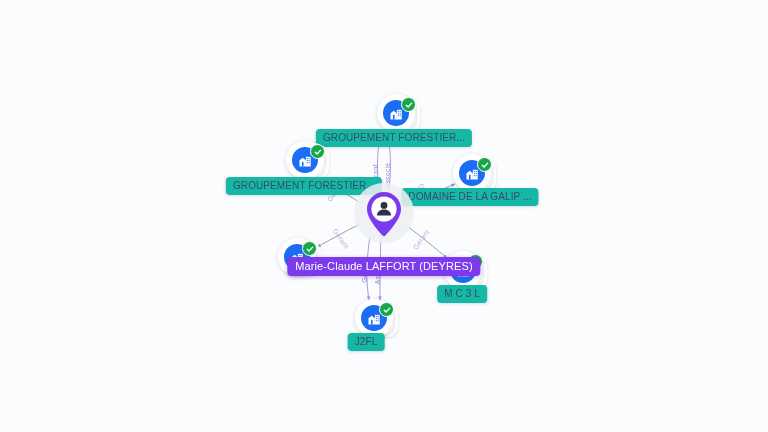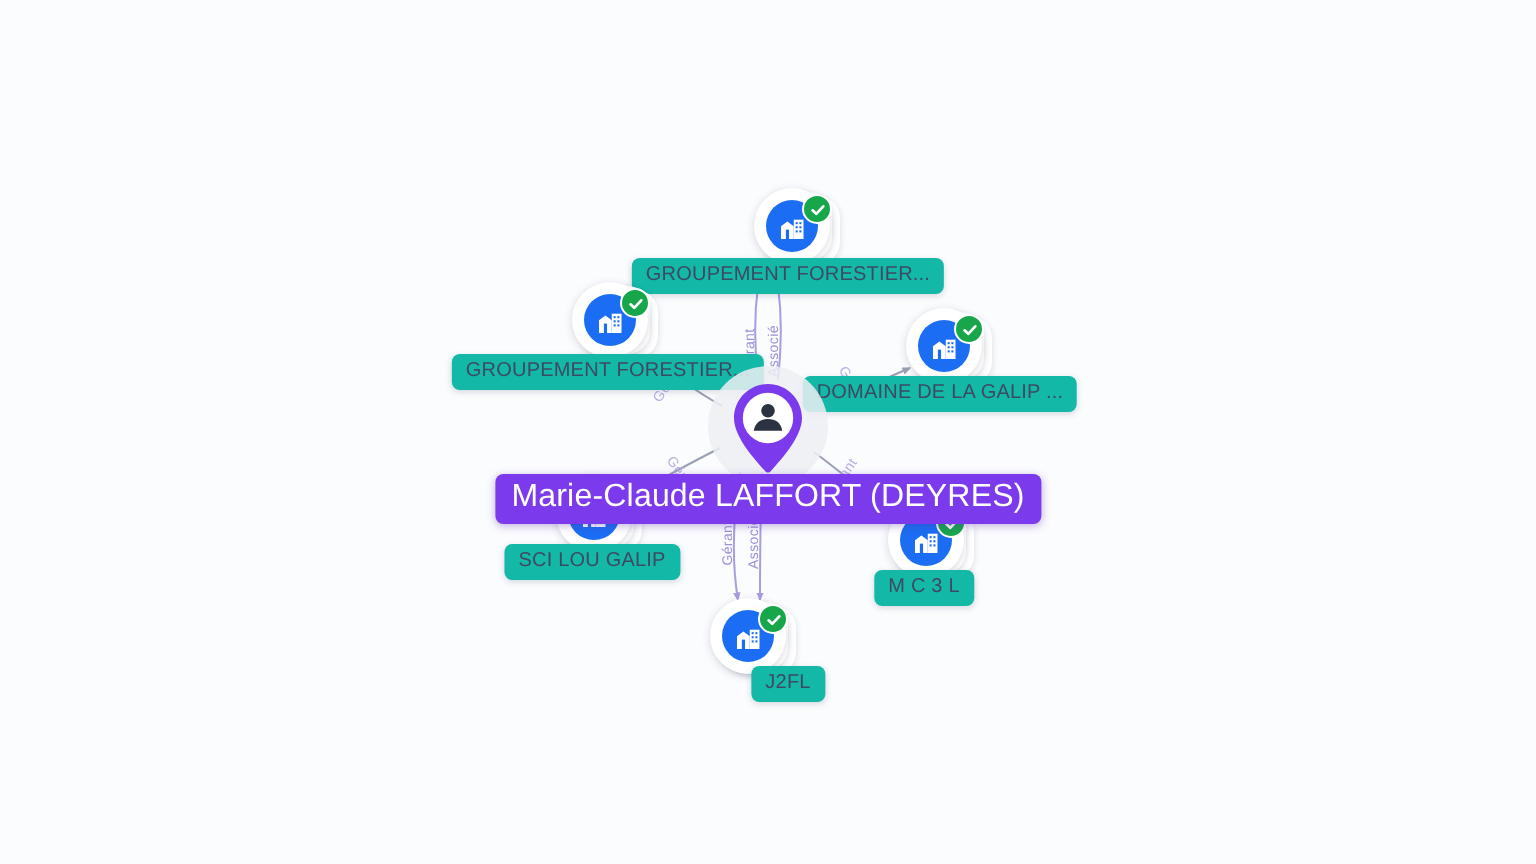--- a/index.html
+++ b/index.html
@@ -128,22 +128,23 @@
     letter-spacing: 0.1px;
     padding: 3px 7px 4px 7px;
     border-radius: 4px;
     box-shadow: 0 1px 3px rgba(40,50,80,0.18);
     transform: translateX(-50%);
   }
   .node-label.selected {
     background: #7c3aed;
     color: #ffffff;
     box-shadow: 0 1px 4px rgba(80,40,160,0.35);
-    font-size: 16px;
+    font-size: 11px;
     padding: 3px 8px 4px 8px;
+    margin-top: 20px;
   }
 
   
   .edge-label {
     position: absolute;
     font-size: 7px;
     color: #9b8fd6;
     white-space: nowrap;
     letter-spacing: 0.2px;
     transform-origin: left center;
@@ -306,21 +307,20 @@
         <rect x="11.4" y="9.8" width="1.1" height="1.1" fill="#1b6ef3"></rect>
         <rect x="4.2" y="9.4" width="1.7" height="5" fill="#1b6ef3"></rect>
       </svg>
     </div>
     <div class="check-badge">
       <svg width="8" height="8" viewBox="0 0 10 10" aria-hidden="true">
         <path d="M1.6 5.2 L3.9 7.4 L8.3 2.7" stroke="#ffffff" stroke-width="1.7" fill="none" stroke-linecap="round" stroke-linejoin="round"></path>
       </svg>
     </div>
   </div>
-  <div class="node-label" style="left:296px; top:272px;">SCI LOU GALIP</div>
 
   <div class="node" style="left:463px; top:270px;">
     <div class="card-stack s1"></div>
     <div class="card-stack s2"></div>
     <div class="company-disc"></div>
     <div class="company-icon">
       <svg width="15" height="15" viewBox="0 0 16 16" aria-hidden="true">
         <path d="M1.6 14.4 V7.6 L5 5.1 L8.4 7.6 V14.4 Z" fill="#ffffff"></path>
         <path d="M8.4 14.4 V4.1 H13.6 V14.4 Z" fill="#ffffff"></path>
         <rect x="9.4" y="5.4" width="1.1" height="1.1" fill="#1b6ef3"></rect>
@@ -356,21 +356,21 @@
         <rect x="11.4" y="9.8" width="1.1" height="1.1" fill="#1b6ef3"></rect>
         <rect x="4.2" y="9.4" width="1.7" height="5" fill="#1b6ef3"></rect>
       </svg>
     </div>
     <div class="check-badge">
       <svg width="8" height="8" viewBox="0 0 10 10" aria-hidden="true">
         <path d="M1.6 5.2 L3.9 7.4 L8.3 2.7" stroke="#ffffff" stroke-width="1.7" fill="none" stroke-linecap="round" stroke-linejoin="round"></path>
       </svg>
     </div>
   </div>
-  <div class="node-label" style="left:394px; top:333px;">J2FL</div>
+  <div class="node-label" style="left:366px; top:333px;">J2FL</div>
 
   <div class="node" style="left:384px; top:213px;">
     <div class="person-halo"></div>
     <div class="person-pin">
       <svg width="42" height="48" viewBox="0 0 42 48" aria-hidden="true">
         <path d="M21 2 C11.6 2 4 9.6 4 19 C4 29.3 16.2 41.5 19.6 45.6
                  C20.3 46.5 21.7 46.5 22.4 45.6 C25.8 41.5 38 29.3 38 19
                  C38 9.6 30.4 2 21 2 Z" fill="#7c3aed"></path>
         <circle cx="21" cy="19" r="12.6" fill="#ffffff"></circle>
         <g>

